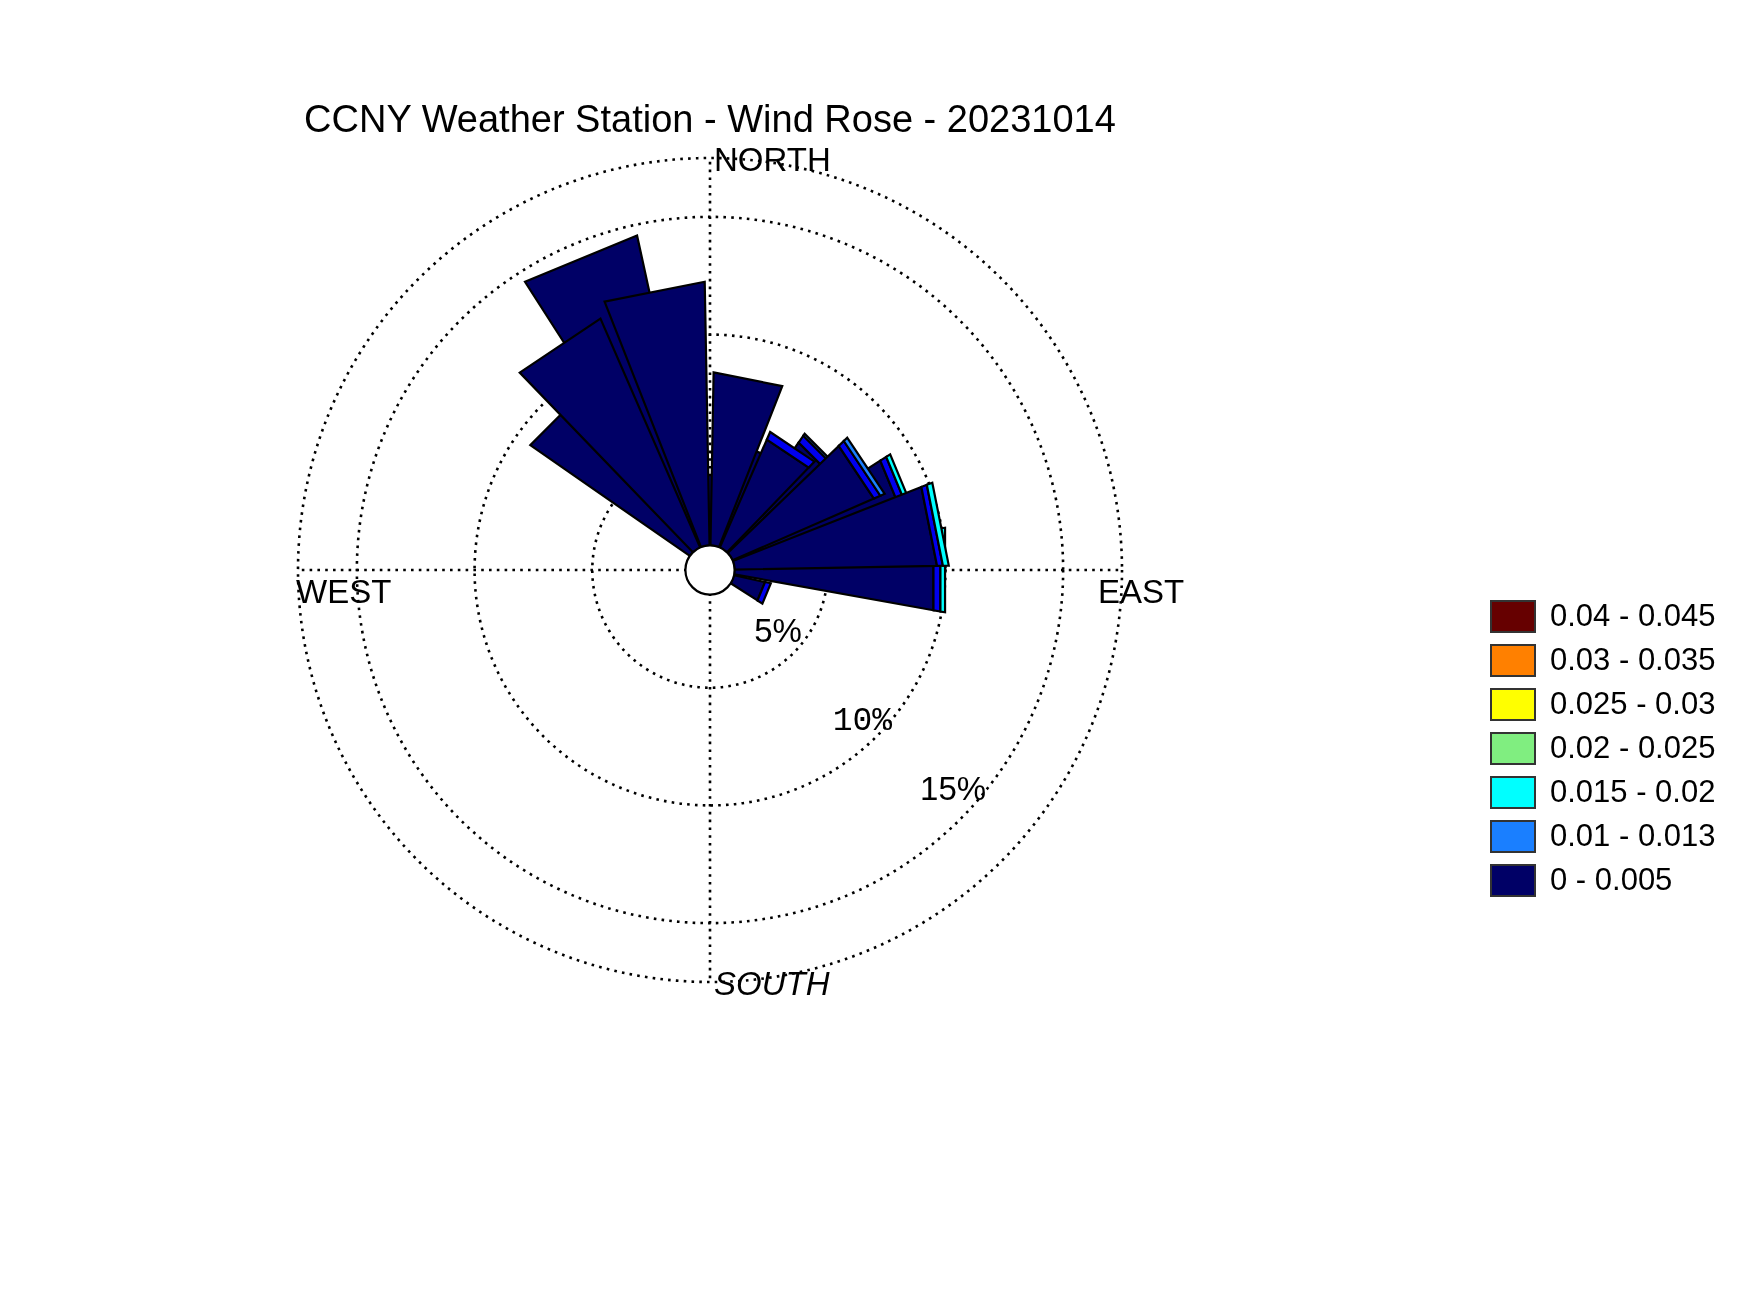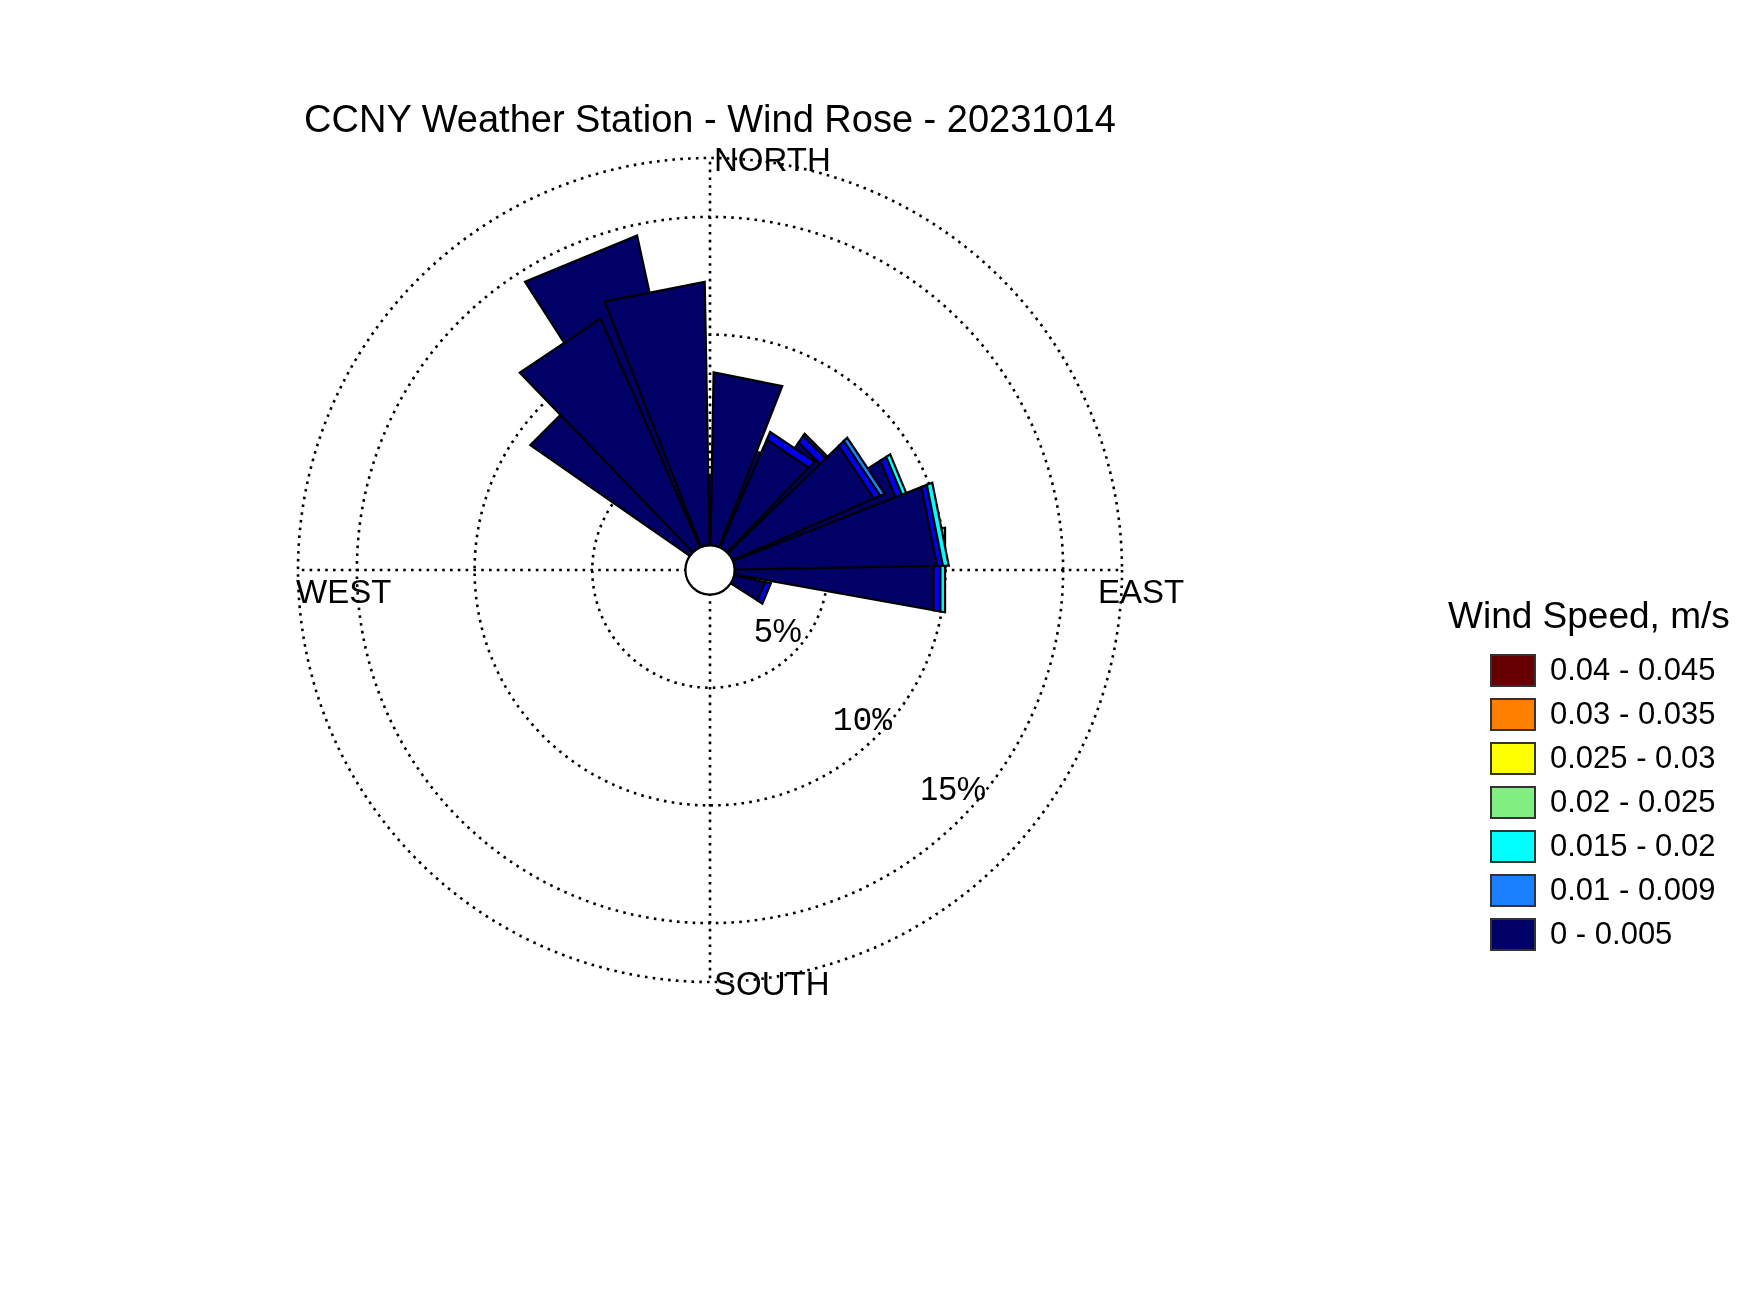--- a/index.html
+++ b/index.html
@@ -128,29 +128,28 @@
         <path d="M 692.930818942382 552.2934490140465 L 519.7325672815331 372.6279065747891 L 600.4641568155389 318.68478304289715 L 700.1733727475004 547.4541292774852 Z" fill="#000066" stroke="#000000" stroke-width="2.2" stroke-linejoin="miter"></path>
         <path d="M 701.0061366907895 547.1091871579196 L 604.5812229965032 301.6924427840903 L 704.7173934910252 281.77412005069186 L 709.5493114015495 545.4098440512643 Z" fill="#000066" stroke="#000000" stroke-width="2.2" stroke-linejoin="miter"></path>
       </g>
     <g id="calm-layer">
         <circle cx="710" cy="570" r="24.594285714285714" fill="#ffffff" stroke="#000000" stroke-width="2.2"></circle>
       </g>
   </svg>
 
   <div class="compass-label" id="lbl-north" style="left: 714px; top: 141px;">NORTH</div>
   <div class="compass-label" id="lbl-east" style="left: 1098px; top: 573px;">EAST</div>
-  <div class="compass-label" id="lbl-south" style="left: 714px; top: 965px;">SOUTH</div>
+  <div class="compass-label" id="lbl-south" style="left: 714px; top: 965px; font-style: italic;">SOUTH</div>
   <div class="compass-label" id="lbl-west" style="left: 296px; top: 573px;">WEST</div>
 
   <div class="ring-label" id="ring-0" style="left: 754.157px; top: 612.369px;">5%</div>
   <div class="ring-label" id="ring-1" style="left: 832.636px; top: 703px; font-family: Liberation Mono, monospace;">10%</div>
   <div class="ring-label" id="ring-2" style="left: 920.115px; top: 769.901px;">15%</div>
 
   <div class="legend">
-    <div class="legend-title">Wind Speed, m/s</div>
     <div id="legend-rows">
         <div class="legend-row">
           <div class="legend-swatch" style="background: rgb(102, 0, 0);"></div>
           <div class="legend-label">0.04 - 0.045</div>
         </div>
         <div class="legend-row">
           <div class="legend-swatch" style="background: rgb(255, 128, 0);"></div>
           <div class="legend-label">0.03 - 0.035</div>
         </div>
         <div class="legend-row">
@@ -160,21 +159,21 @@
         <div class="legend-row">
           <div class="legend-swatch" style="background: rgb(128, 238, 128);"></div>
           <div class="legend-label">0.02 - 0.025</div>
         </div>
         <div class="legend-row">
           <div class="legend-swatch" style="background: rgb(0, 255, 255);"></div>
           <div class="legend-label">0.015 - 0.02</div>
         </div>
         <div class="legend-row">
           <div class="legend-swatch" style="background: rgb(26, 127, 255);"></div>
-          <div class="legend-label">0.01 - 0.009</div>
+          <div class="legend-label">0.01 - 0.013</div>
         </div>
         <div class="legend-row">
           <div class="legend-swatch" style="background: rgb(0, 0, 102);"></div>
           <div class="legend-label">0 - 0.005</div>
         </div>
       </div>
   </div>
 
 </div>
 

